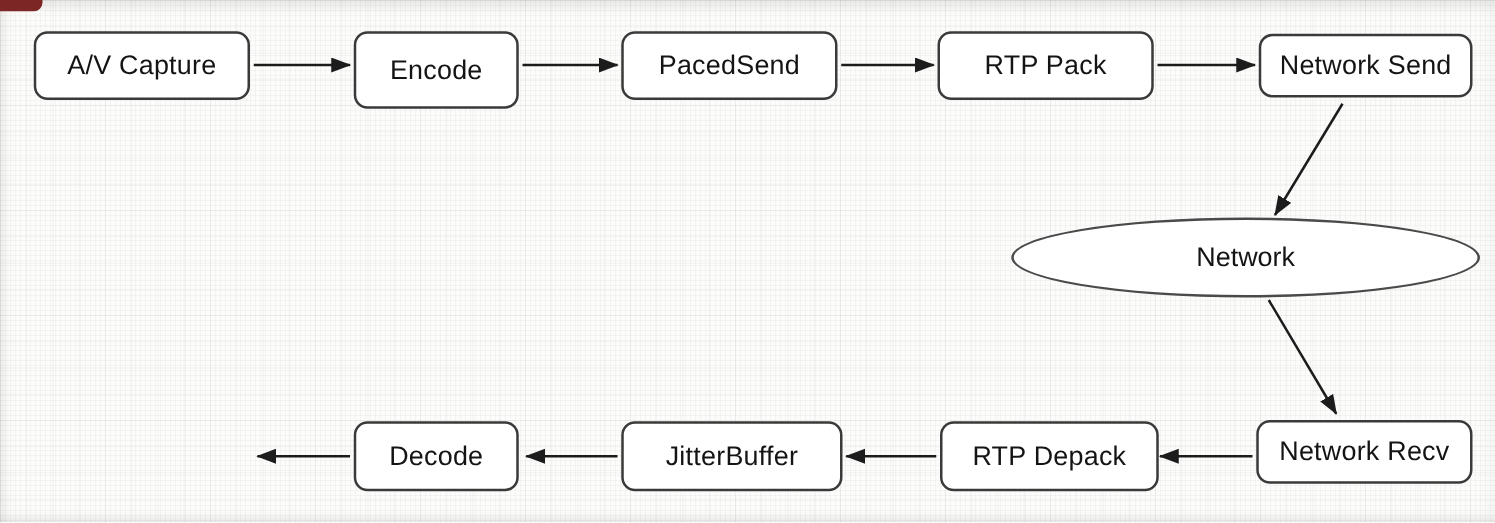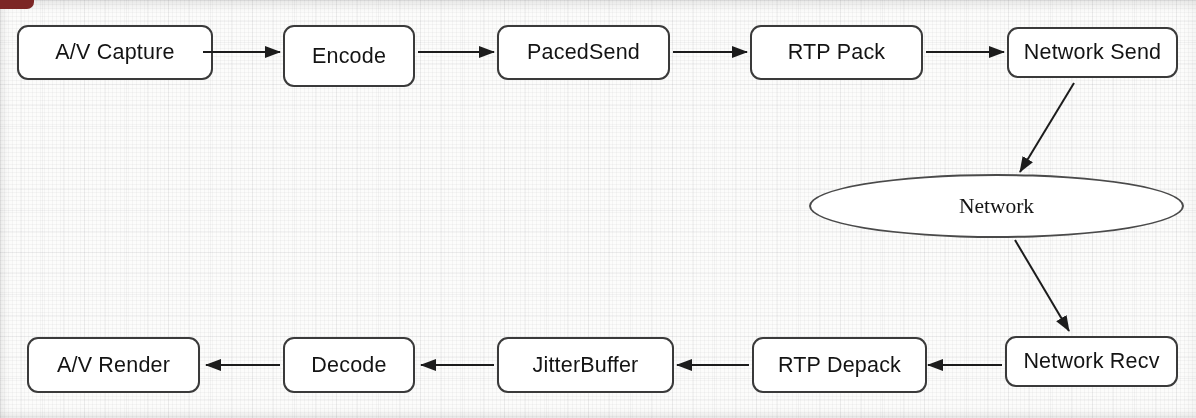--- a/index.html
+++ b/index.html
@@ -40,21 +40,21 @@
     z-index: 2;
   }
   .node .lbl {
     font-size: 21.5px;
     font-weight: 500;
     color: #141414;
     letter-spacing: 0.2px;
     white-space: nowrap;
   }
   
-  .n-avcap   { left:  17px; top: 25px; width: 196px; height: 55px; justify-content: center; }
+  .n-avcap   { left:  27px; top: 25px; width: 173px; height: 55px; justify-content: center; }
   .n-encode  { left: 283px; top: 25px; width: 132px; height: 62px; }
   .n-paced   { left: 497px; top: 25px; width: 173px; height: 55px; }
   .n-rtppack { left: 750px; top: 25px; width: 173px; height: 55px; }
   .n-netsend { left: 1007px; top: 27px; width: 171px; height: 51px; }
   
   .n-netrecv { left: 1005px; top: 336px; width: 173px; height: 51px; }
   .n-depack  { left: 752px; top: 337px; width: 175px; height: 56px; }
   .n-jitter  { left: 497px; top: 337px; width: 177px; height: 56px; }
   .n-decode  { left: 283px; top: 337px; width: 132px; height: 56px; text-align: center; }
   .n-avrender{ left:  27px; top: 337px; width: 173px; height: 56px; }
@@ -66,21 +66,20 @@
     border: 2px solid #4a4a4a;
     border-radius: 50%;
     display: flex; align-items: center; justify-content: center;
     box-sizing: border-box;
     z-index: 1;
   }
   .ellipse .lbl {
     font-size: 21.5px;
     font-weight: 500;
     color: #141414;
-    font-family: Liberation Serif, serif;
   }
   .arrows {
     position: absolute; inset: 0;
     width: 1196px; height: 418px;
     z-index: 3;
     pointer-events: none;
   }
   .arrows line { stroke: #1c1c1c; stroke-width: 2; }
   .corner-mark {
     position: absolute;
@@ -133,23 +132,20 @@
   </div>
   <div class="node n-depack">
     <span class="lbl">RTP Depack</span>
   </div>
   <div class="node n-jitter">
     <span class="lbl">JitterBuffer</span>
   </div>
   <div class="node n-decode">
     <span class="lbl">Decode</span>
   </div>
-  <div class="node n-avrender">
-    <span class="lbl">A/V Render</span>
-  </div>
 
   <svg class="arrows" viewBox="0 0 1196 418" xmlns="http://www.w3.org/2000/svg">
     <defs>
       <marker id="ah" markerUnits="userSpaceOnUse" markerWidth="17" markerHeight="13" refX="15" refY="6" orient="auto">
         <path d="M0,0 L16,6 L0,12 Z" fill="#1c1c1c"></path>
       </marker>
     </defs>
 
     <line x1="203" y1="52" x2="280" y2="52" marker-end="url(#ah)"></line>
     <line x1="418" y1="52" x2="494" y2="52" marker-end="url(#ah)"></line>

